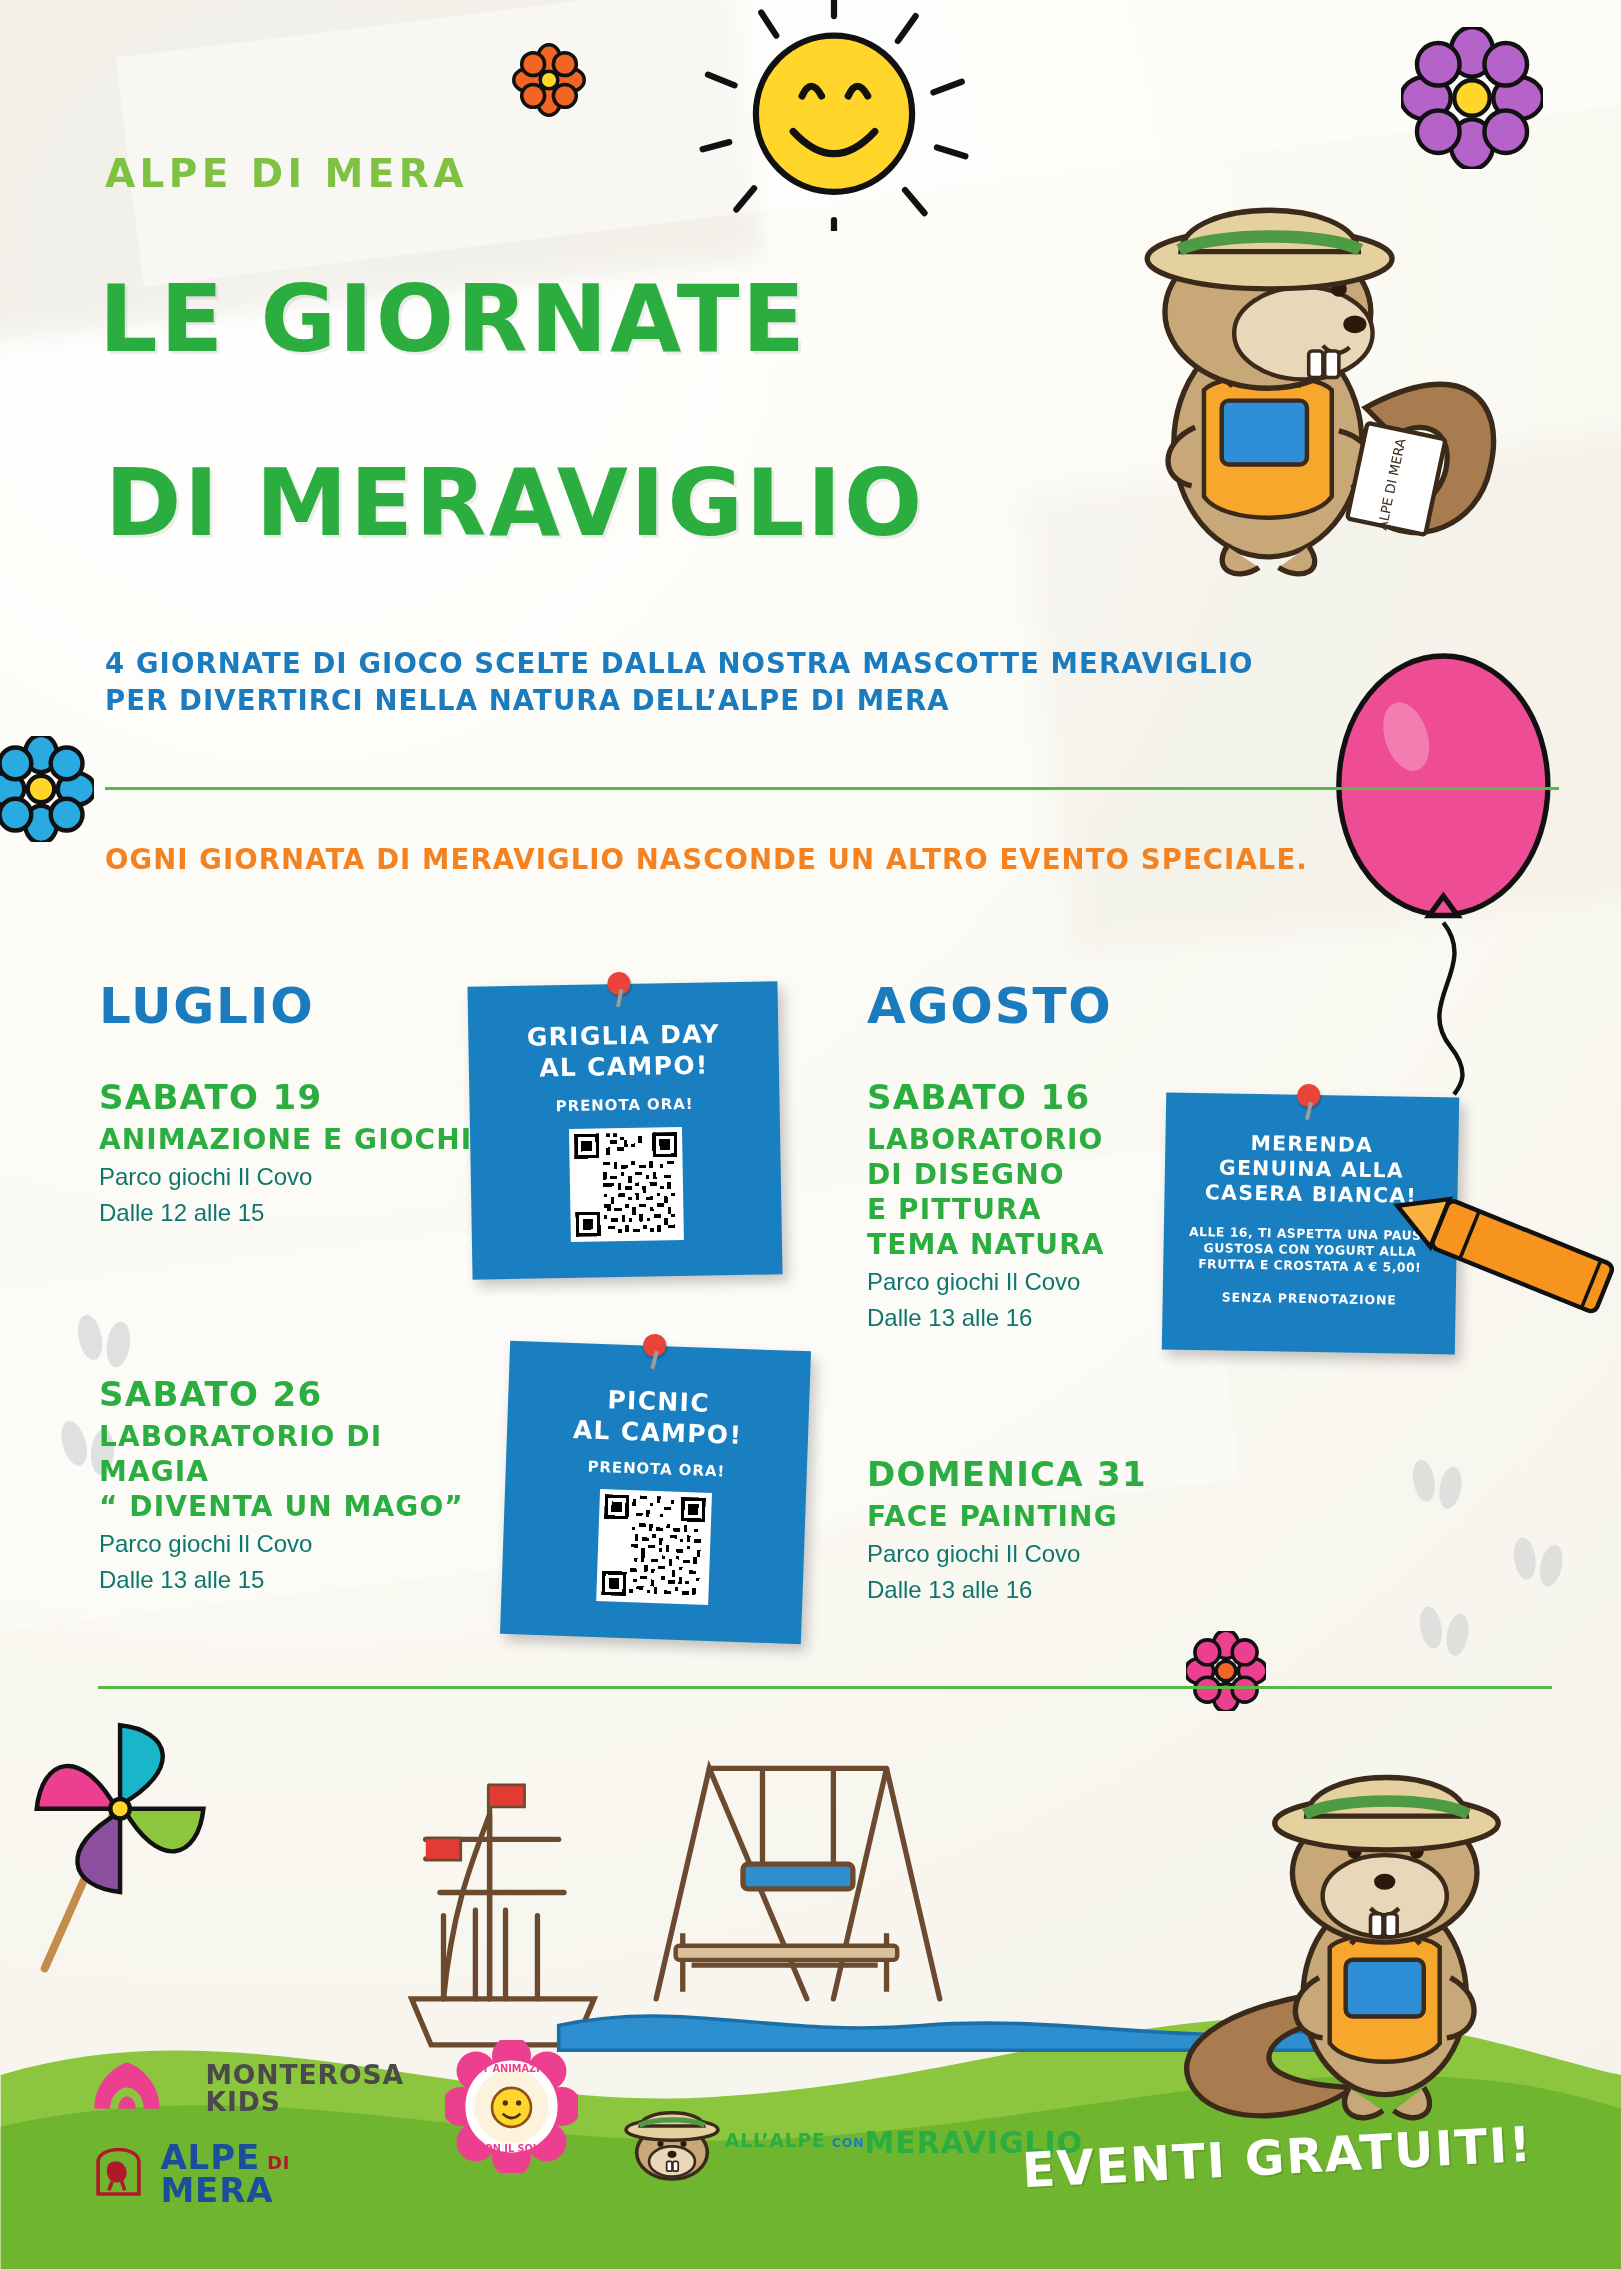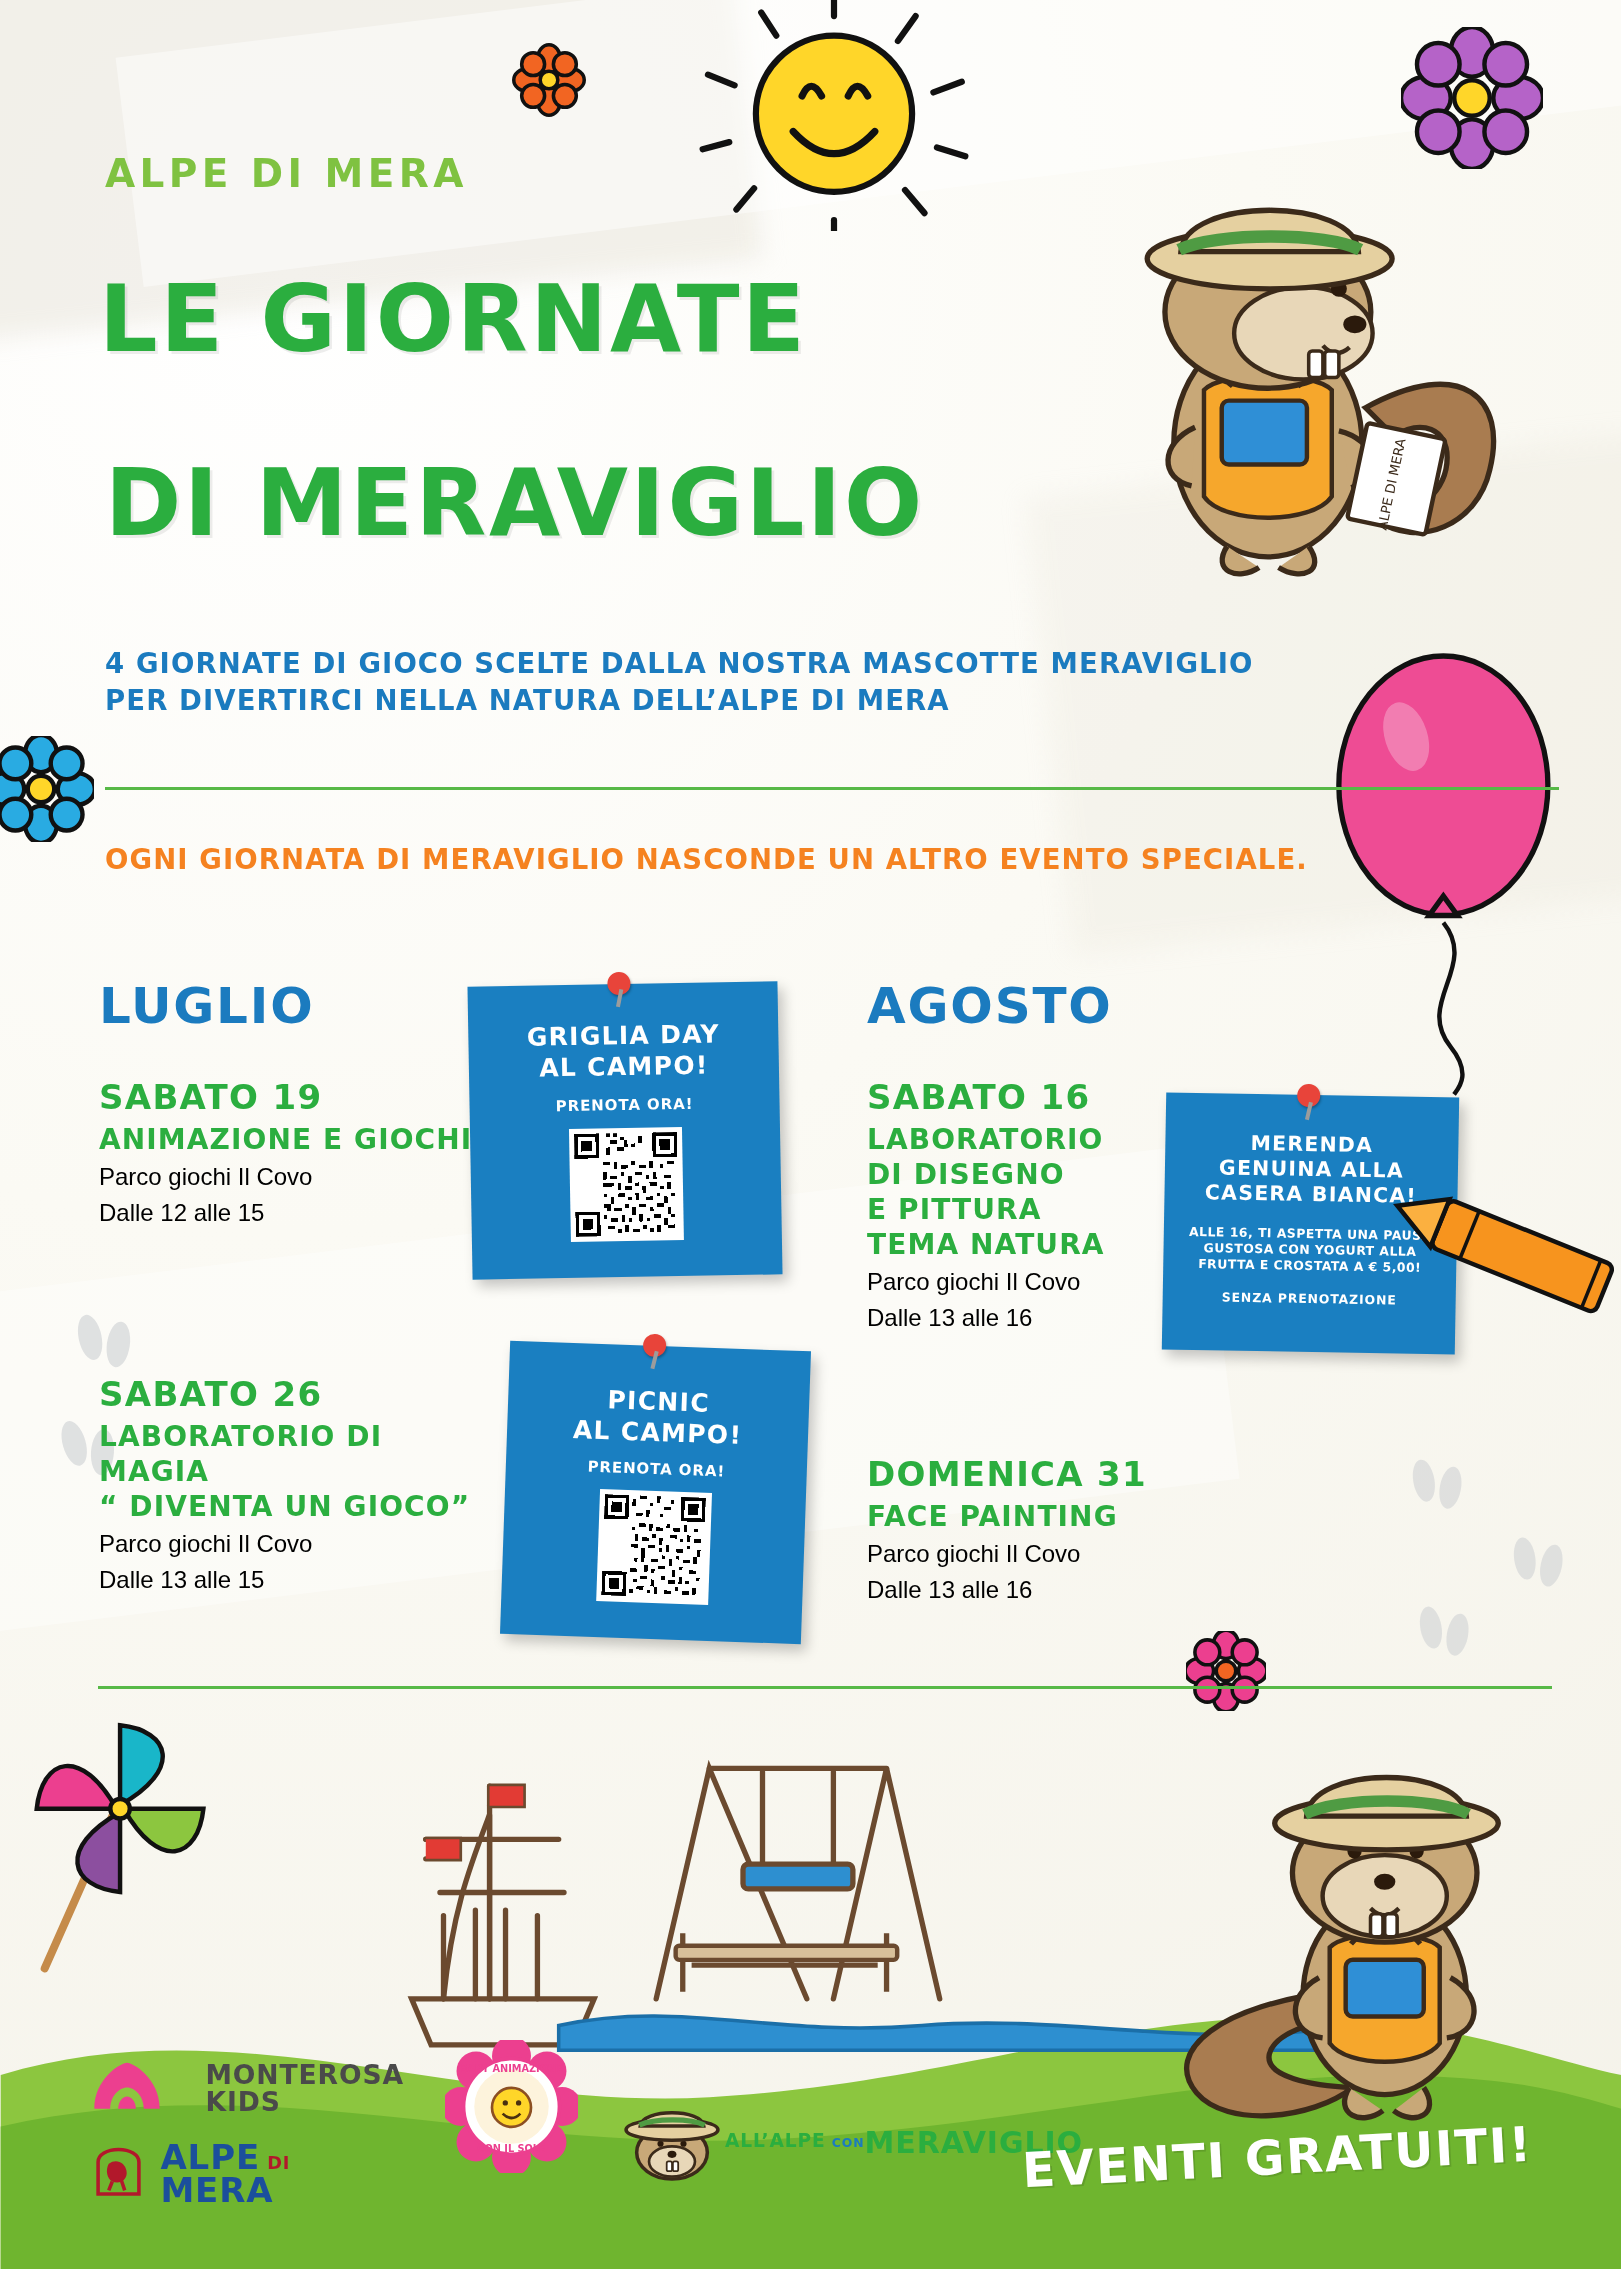--- a/index.html
+++ b/index.html
@@ -123,21 +123,21 @@
     font-family: "DejaVu Sans", sans-serif;
     font-weight: bold;
     font-size: 28px;
     letter-spacing: 1.1px;
     color: #2bae3f;
     line-height: 1.25;
   }
   .ev .det {
     font-family: "Liberation Sans", sans-serif;
     font-size: 24px;
-    color: #000000;
+    color: #0f766e;
     line-height: 1.35;
     margin-top: 3.5px;
   }
   .ev-l1 { left: 99px; top: 1077px; }
   .ev-l2 { left: 99px; top: 1374px; }
   .ev-a1 { left: 867px; top: 1077px; width: 293px; }
   .ev-a2 { left: 867px; top: 1454px; width: 319px; }
 
   
   .postit {
@@ -488,21 +488,21 @@
 <div class="ev ev-l1">
   <div class="date">SABATO 19</div>
   <div class="act">ANIMAZIONE E GIOCHI</div>
   <div class="det">Parco giochi Il Covo</div>
   <div class="det">Dalle 12 alle 15</div>
 </div>
 
 <div class="ev ev-l2">
   <div class="date">SABATO 26</div>
   <div class="act">LABORATORIO DI MAGIA</div>
-  <div class="act">“ DIVENTA UN GIOCO”</div>
+  <div class="act">“ DIVENTA UN MAGO”</div>
   <div class="det">Parco giochi Il Covo</div>
   <div class="det">Dalle 13 alle 15</div>
 </div>
 
 <div class="ev ev-a1">
   <div class="date">SABATO 16</div>
   <div class="act">LABORATORIO</div>
   <div class="act">DI DISEGNO</div>
   <div class="act">E PITTURA</div>
   <div class="act">TEMA NATURA</div>

